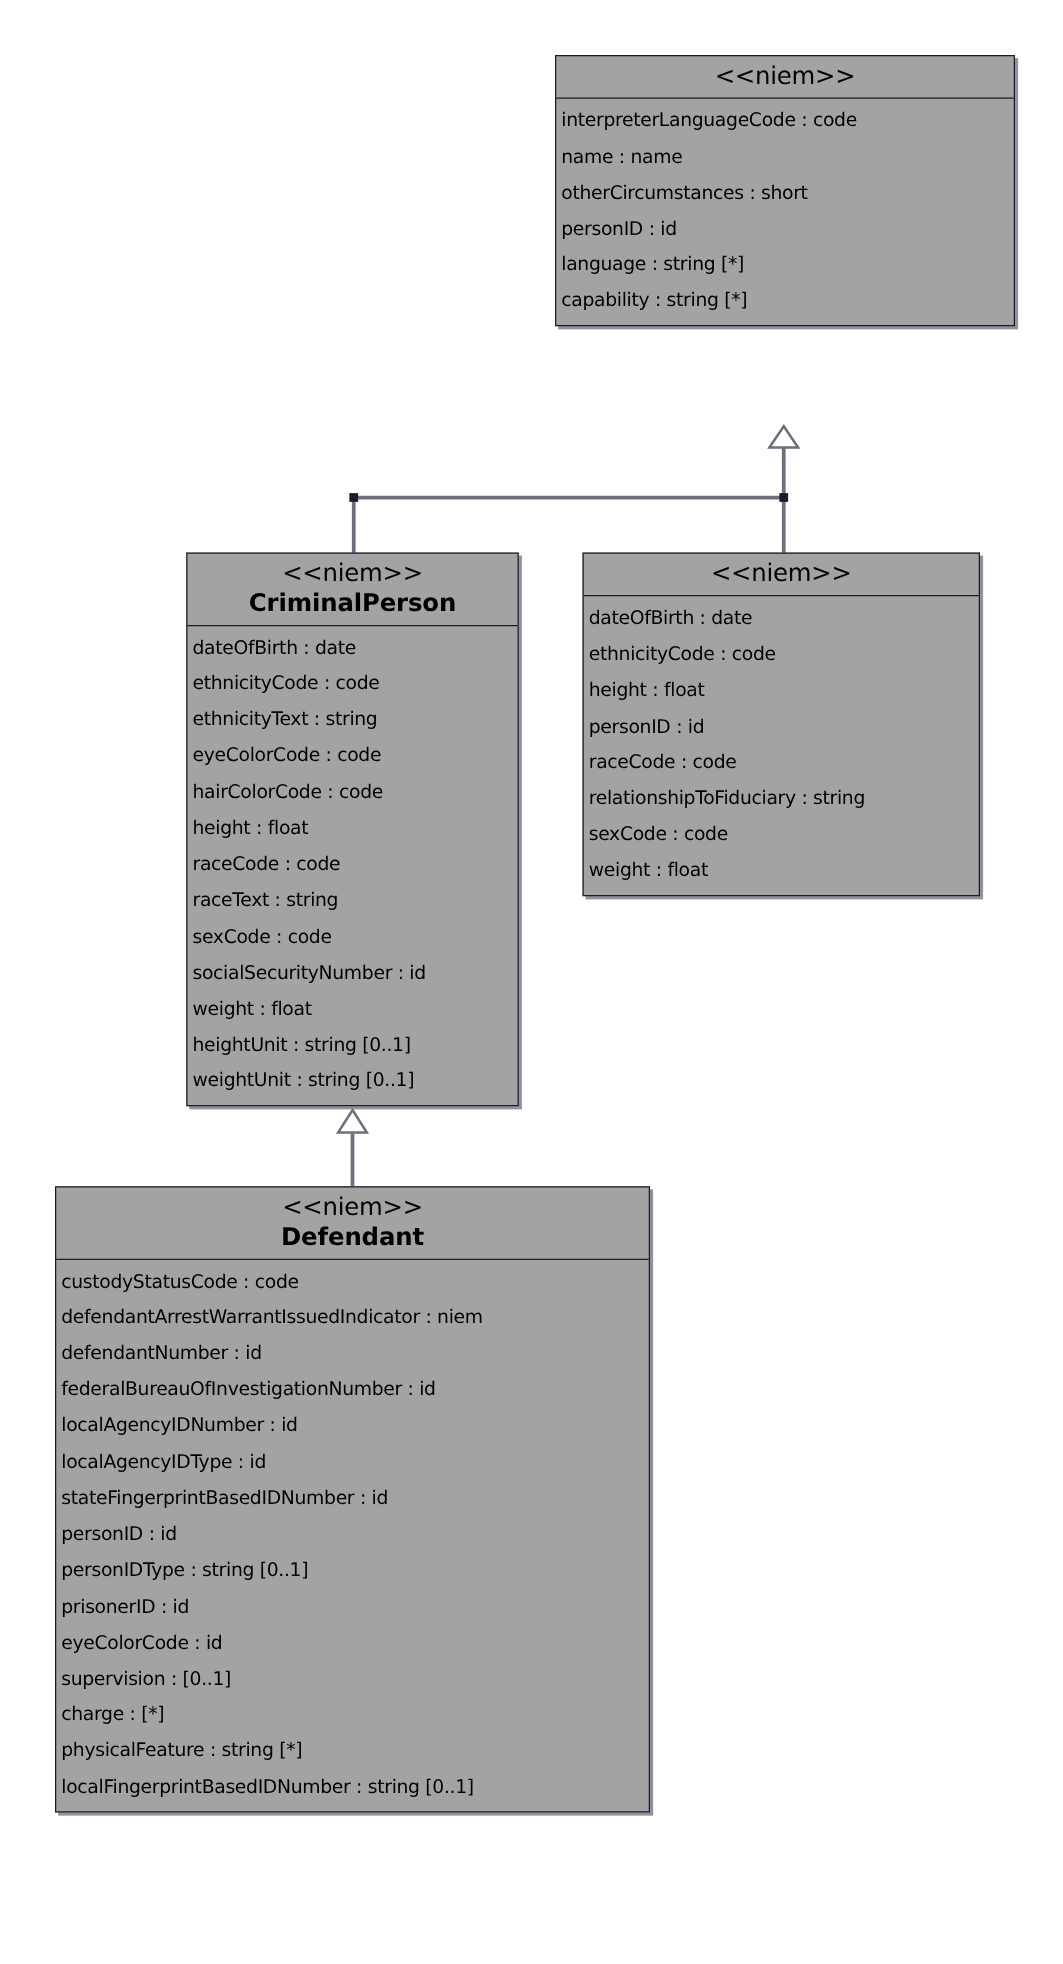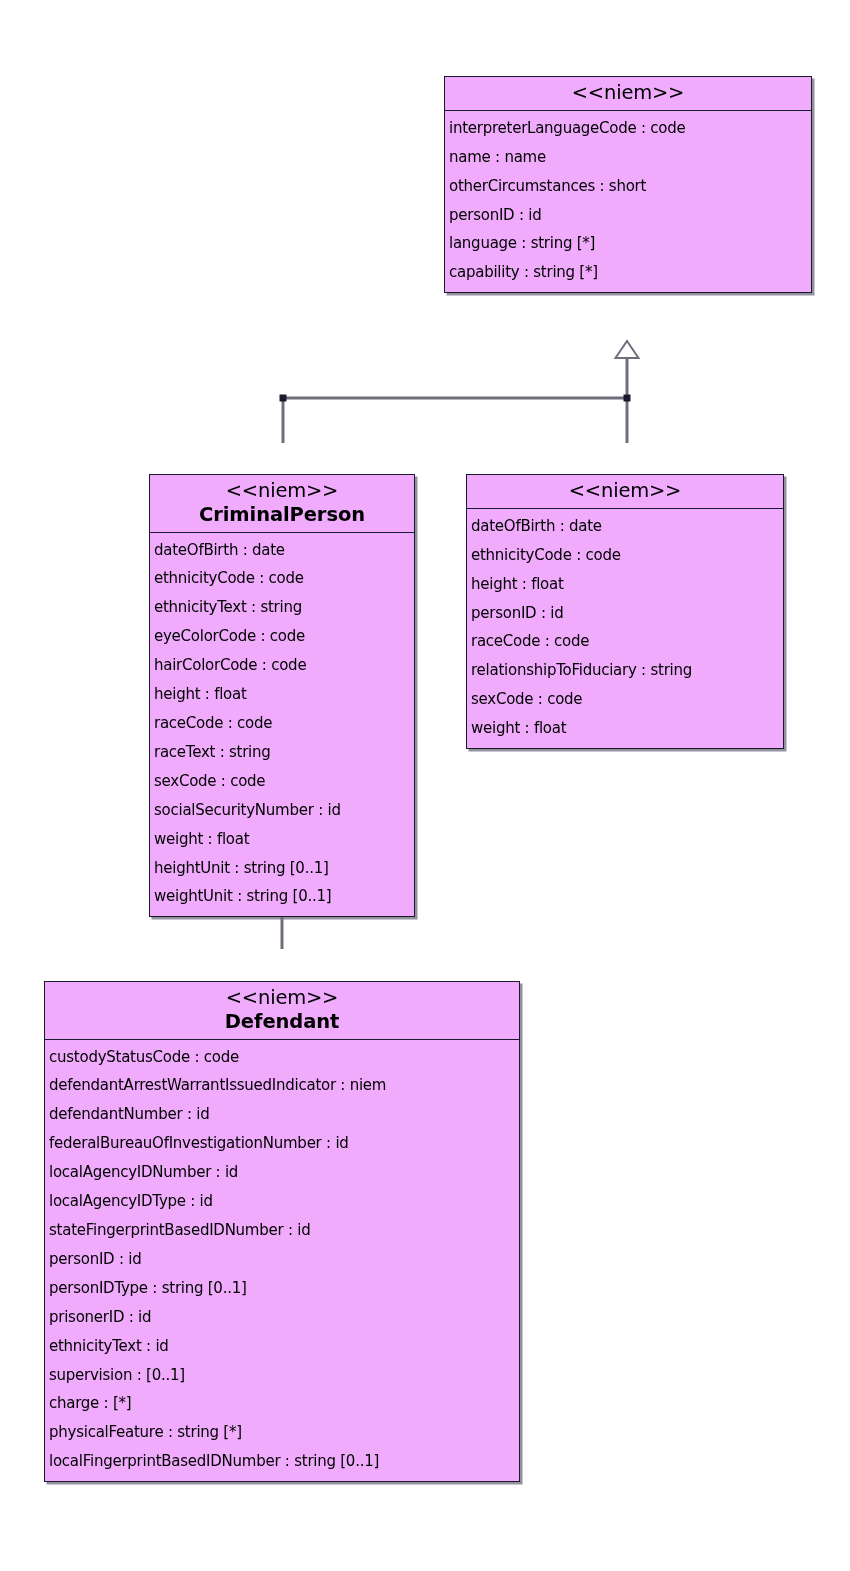--- a/index.html
+++ b/index.html
@@ -26,24 +26,23 @@
     position: absolute;
     left: 0; top: 0;
     width: 850px;
     height: 1571px;
     pointer-events: none;
   }
 
   .uml-class {
     position: absolute;
     box-sizing: border-box;
-    background: #f0abfc;
+    background: #a3a3a3;
     border: 1.6px solid #1a1a2e;
     box-shadow: 2.5px 2.5px 0 0 rgba(110,110,125,0.75);
-    margin-top: 32px;
   }
 
   .class-header {
     box-sizing: border-box;
     border-bottom: 1.4px solid #1a1a2e;
     text-align: center;
     padding: 4px 6px 5px 6px;
     line-height: 1.22;
   }
   .stereotype {
@@ -173,21 +172,21 @@
       <li>custodyStatusCode : code</li>
       <li>defendantArrestWarrantIssuedIndicator : niem</li>
       <li>defendantNumber : id</li>
       <li>federalBureauOfInvestigationNumber : id</li>
       <li>localAgencyIDNumber : id</li>
       <li>localAgencyIDType : id</li>
       <li>stateFingerprintBasedIDNumber : id</li>
       <li>personID : id</li>
       <li>personIDType : string [0..1]</li>
       <li>prisonerID : id</li>
-      <li>ethnicityText : id</li>
+      <li>eyeColorCode : id</li>
       <li>supervision :  [0..1]</li>
       <li>charge :  [*]</li>
       <li>physicalFeature : string [*]</li>
       <li>localFingerprintBasedIDNumber : string [0..1]</li>
     </ul>
   </div>
 
 </div>
 
 </body></html>

